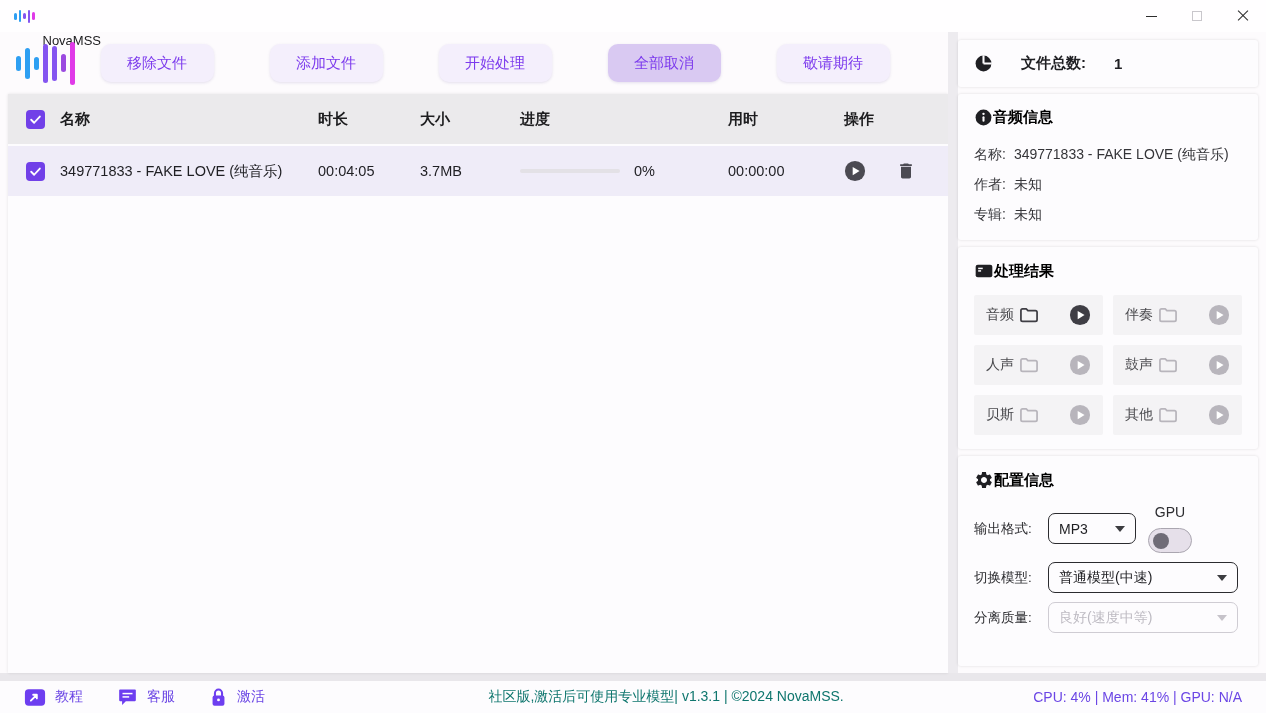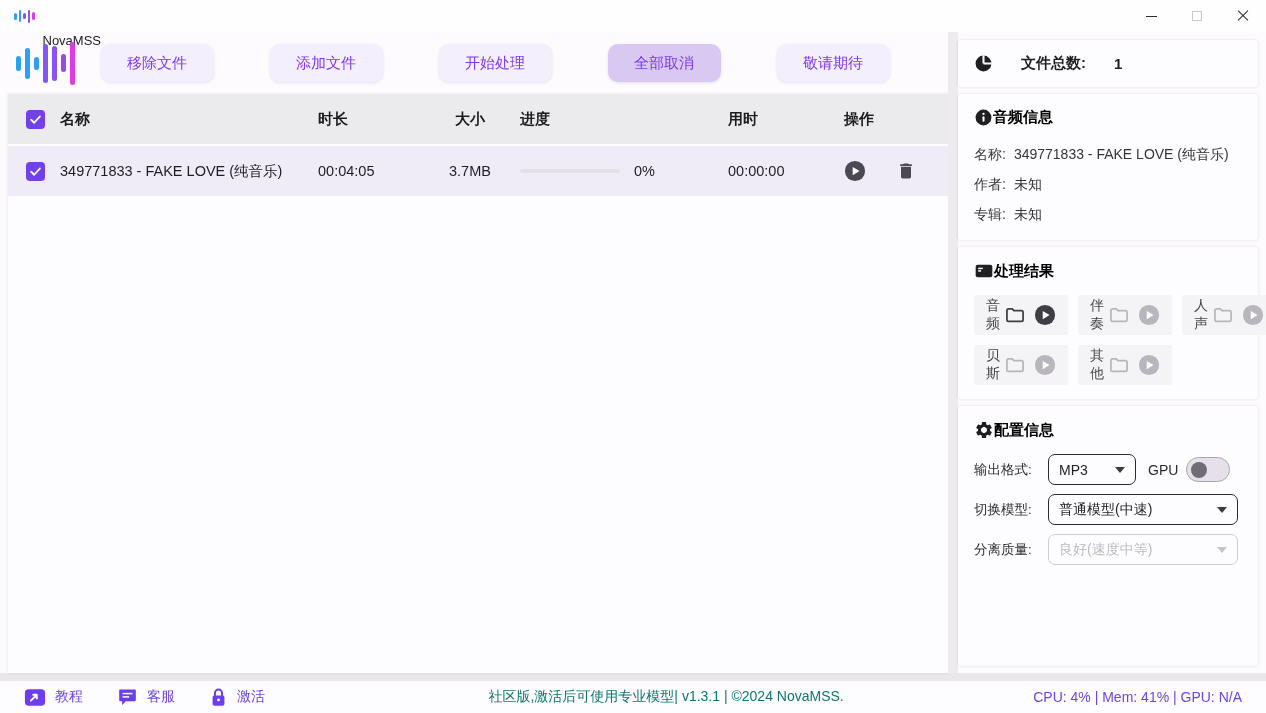--- a/index.html
+++ b/index.html
@@ -35,51 +35,51 @@
     box-shadow:0 1px 3px rgba(80,60,140,.14); }
   .tb-btn.active { background:#d9c9f2; }
 
   
   .table-panel { flex:1; background:#fdfcfe; box-shadow:0 0 3px rgba(0,0,0,.10); display:flex; flex-direction:column; }
   .trow { display:flex; align-items:center; height:50px; font-size:14.5px; }
   .thead { background:#ebeaec; font-weight:bold; font-size:15px; color:#1d1d1f; }
   .tbody-row { background:#efecf8; margin-top:2px; color:#1f1f23; }
   .col-check { width:52px; padding-left:18px; display:flex; align-items:center; }
   .col-name { width:258px; padding-right:12px; overflow:hidden; white-space:nowrap; text-overflow:ellipsis; }
-  .col-dur { width:102px; } .col-size { width:100px;text-align:center; }
+  .col-dur { width:102px; } .col-size { width:100px; }
   .col-prog { width:208px; display:flex; align-items:center; }
   .col-elapsed { width:100px; } .col-actions { flex:1; display:flex; align-items:center; gap:30px; padding-left:16px; }
   .checkbox { width:19px; height:19px; border-radius:4px; background:#7140e8; display:flex; align-items:center; justify-content:center; cursor:pointer; }
   .progress-track { width:100px; height:4px; border-radius:2px; background:#e3e1e6; overflow:hidden; }
   .progress-fill { height:100%; background:#7140e8; width:0%; }
   .progress-label { margin-left:14px; }
   .icon-btn { background:none; border:none; padding:0; cursor:pointer; line-height:0; }
 
   
   .card { background:#fdfcfe; box-shadow:0 0 3px rgba(0,0,0,.13); border-radius:3px; margin-bottom:7px; padding:0 16px; }
   .card-header { display:flex; align-items:center; font-size:15px; font-weight:bold; color:#000000; }
   .card-total { height:47px; display:flex; align-items:center; gap:28px; font-size:15px; font-weight:bold; }
   .info-field { font-size:14px; color:#343438; height:30px; display:flex; align-items:center; }
   .info-field .fl { margin-right:8px; color:#3a3a3e; }
   .card-audio { padding-bottom:10px; } .card-audio .card-header { height:46px; }
   .card-results { padding-bottom:14px; } .card-results .card-header { height:48px; }
-  .tiles { display:grid; grid-template-columns:1fr 1fr 1fr 1fr; gap:10px; }
+  .tiles { display:grid; grid-template-columns:1fr 1fr; gap:10px; }
   .tile { height:40px; background:#f4f3f5; border-radius:2px; display:flex; align-items:center; padding:0 12px; gap:4px; }
   .tile .tl { font-size:14px; color:#4a4a4e; margin-right:auto; }
   .tile .sp { flex:1; }
   .card-config { padding-bottom:10px; flex:1; } .card-config .card-header { height:48px; }
   .cfg-row { display:flex; align-items:center; margin-bottom:9px; }
   .cfg-label { font-size:13.5px; color:#2f2f33; width:74px; }
   .dropdown { height:31px; border:1.6px solid #2b2b2f; border-radius:7px; background:#fdfcfe;
     display:flex; align-items:center; padding:0 10px; font-size:14px; color:#1f1f23; cursor:pointer; }
   .dd-sm { width:88px; } .dd-lg { width:190px; }
   .dd-arrow { margin-left:auto; width:0; height:0; border-left:5px solid transparent; border-right:5px solid transparent; border-top:6px solid #3c3c40; }
   .dropdown.disabled { border-color:#cfccd3; color:#bdbac2; cursor:default; }
   .dropdown.disabled .dd-arrow { border-top-color:#c6c3ca; }
-  .gpu-wrap { display:flex; align-items:center; gap:8px; margin-left:12px; font-size:14px; color:#2c2c30; }
+  .gpu-wrap { display:flex; align-items:center; gap:8px; margin-left:12px; font-size:14px; color:#2c2c30;flex-direction:column; }
   .toggle { width:44px; height:25px; border-radius:13px; background:#e6e0ea; border:1px solid #aaa6b0; position:relative; cursor:pointer; }
   .toggle .knob { position:absolute; left:4px; top:3.5px; width:16px; height:16px; border-radius:50%; background:#6f6c77; }
 
   
   .h-band { height:8px; background:#e9e7eb; }
   .footer { height:32px; display:flex; align-items:center; padding:0 24px; background:#fdfcfe; }
   .f-link { display:flex; align-items:center; gap:9px; margin-right:34px; cursor:pointer; }
   .f-link span { font-size:14px; color:#6b46e5; }
   .f-status { flex:1; text-align:center; font-size:14px; color:#0f766e; }
   .f-system { font-size:14px; color:#6b46e5; }

